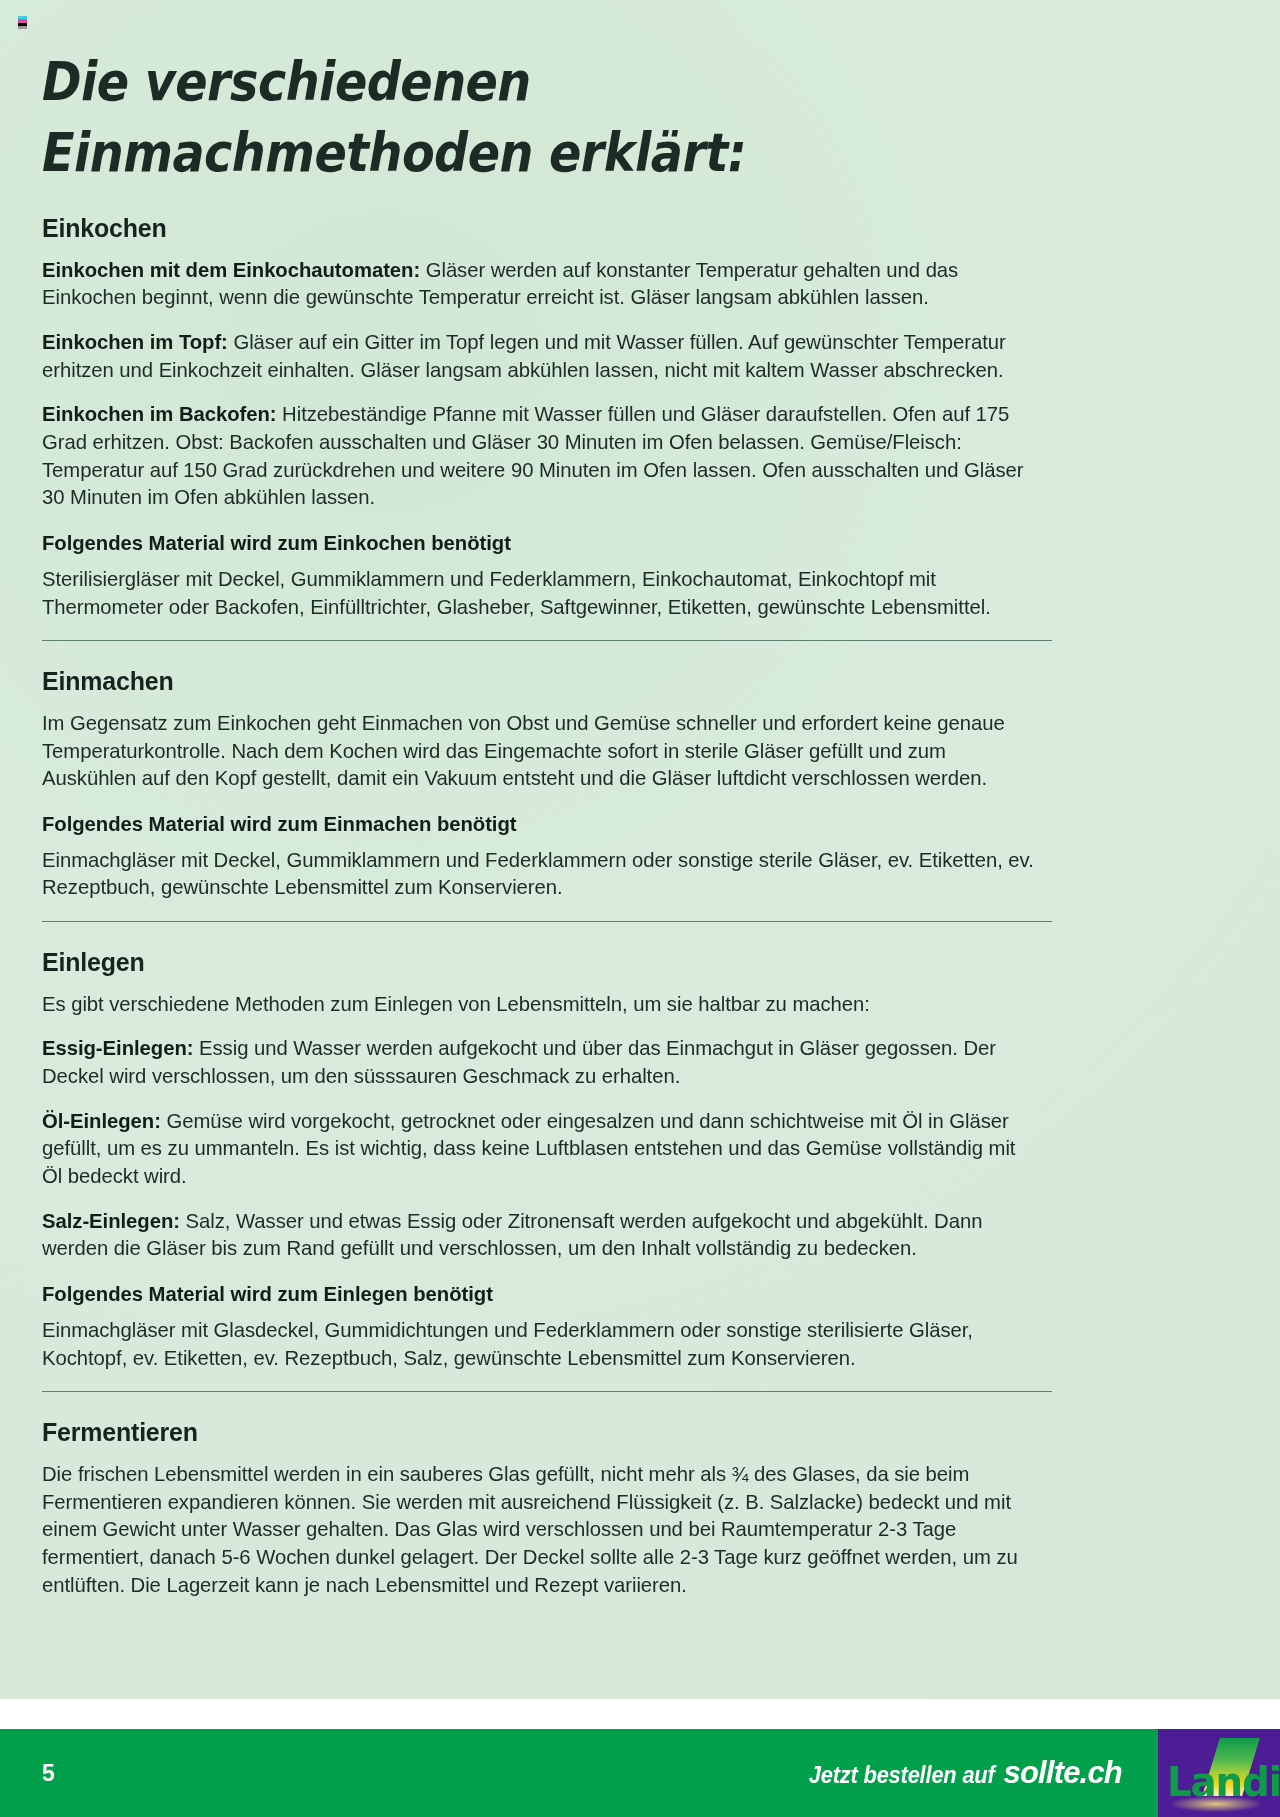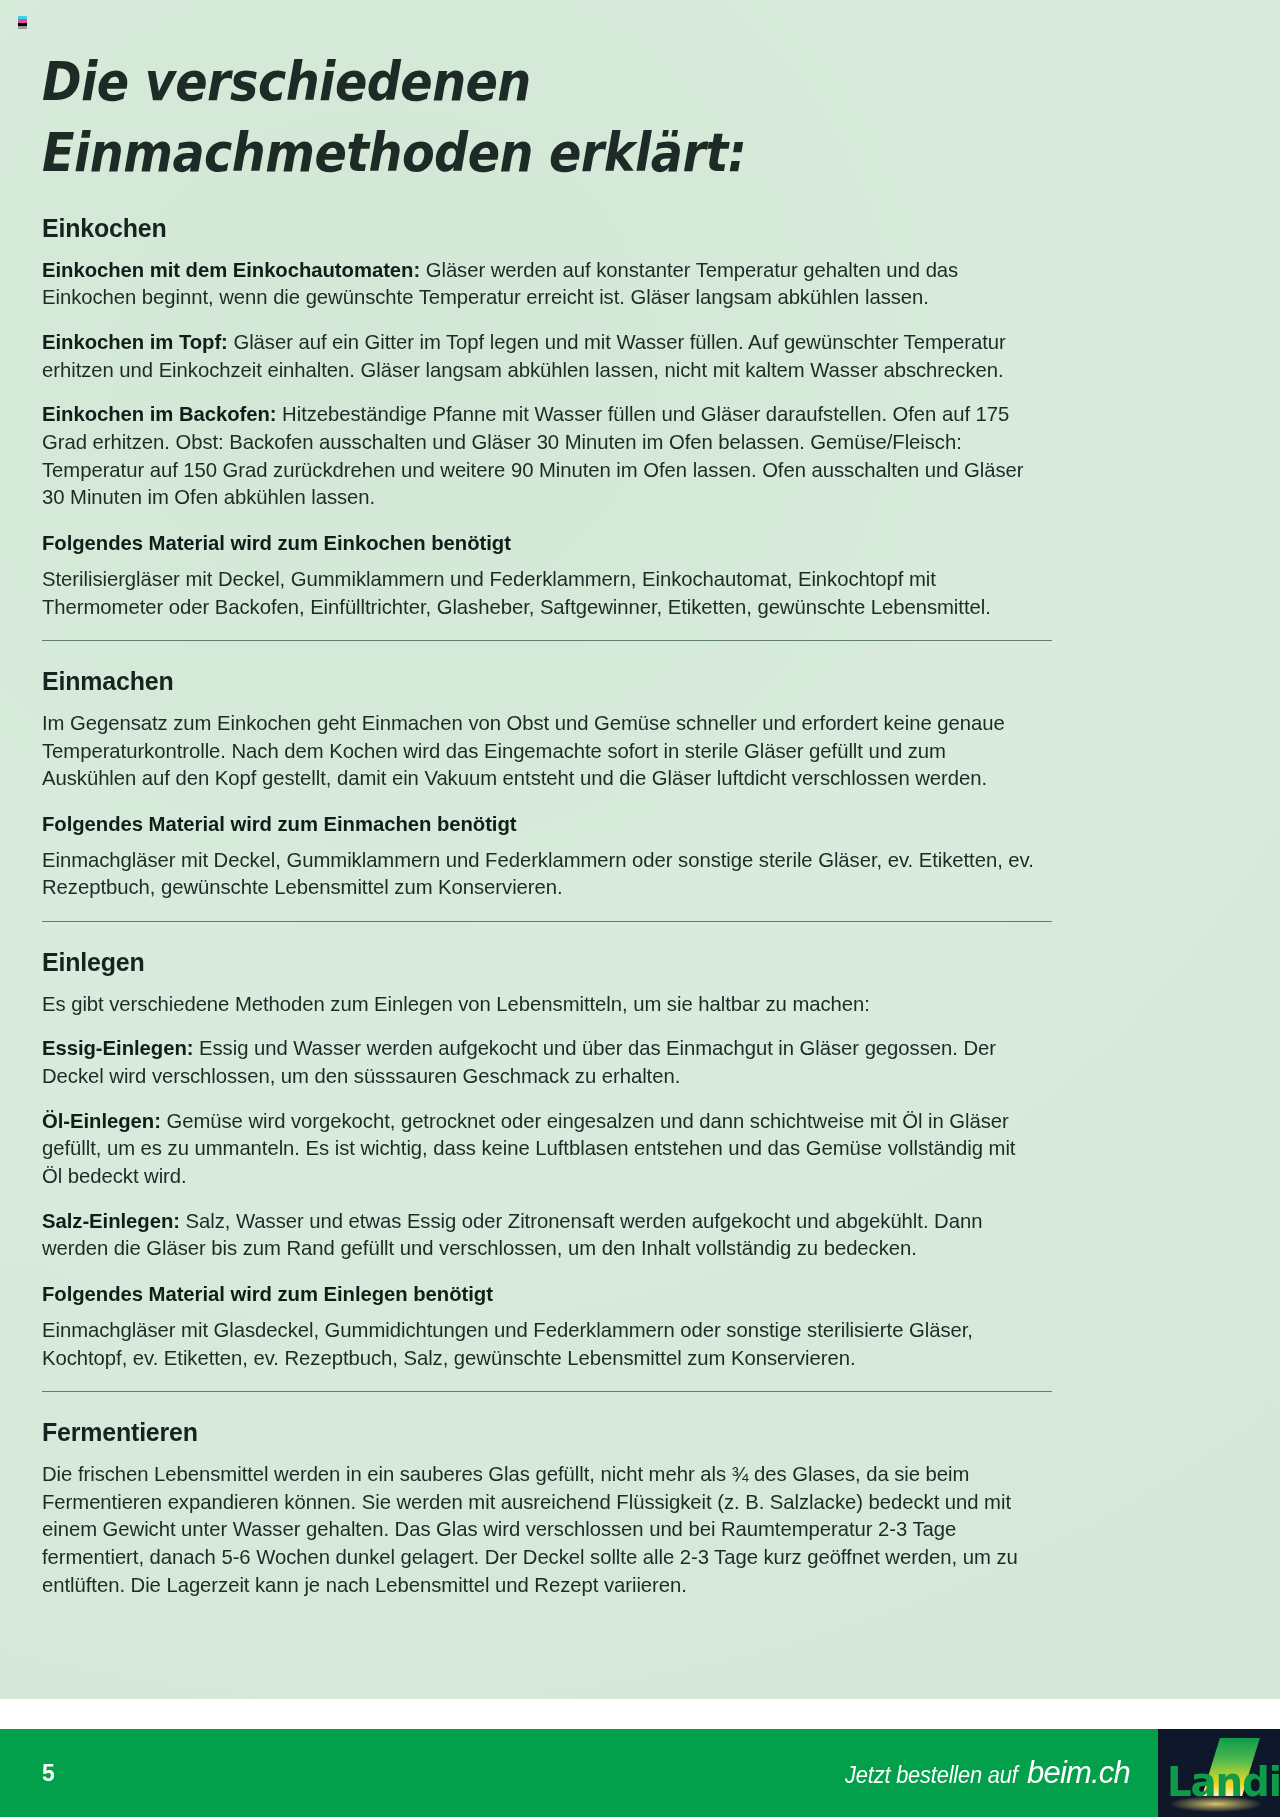--- a/index.html
+++ b/index.html
@@ -131,44 +131,44 @@
   }
   .page-num{
     color:#ffffff;
     font-weight:bold;
     font-size:23px;
     margin-left:42px;
     letter-spacing:0px;
   }
   .footer-cta{
     position:absolute;
-    right:28px;
+    right:36px;
     display:flex;
     align-items:baseline;
     gap:9px;
     color:#ffffff;
     font-style:italic;
-    font-weight:normal;
+    font-weight:bold;
   }
   .cta-small{
     font-size:23px;
     letter-spacing:-0.2px;
     transform:scaleX(0.95);
     transform-origin:right center;
   }
   .cta-brand{
     font-size:31px;
     letter-spacing:-0.8px;
   }
 
   .logo-box{
     position:absolute;
     right:0; top:0; bottom:0;
     width:122px;
-    background:#0f172a;
+    background:#4c1d95;
     display:flex;
     align-items:center;
     justify-content:center;
   }
   .logo-inner{
     position:relative;
     width:110px; height:78px;
   }
   .logo-stripe{
     position:absolute;
@@ -237,21 +237,21 @@
     </div>
 </div>
 
 <div class="white-gap"></div>
 
 <div class="footer">
   <div class="footer-bar">
     <span class="page-num">5</span>
     <div class="footer-cta">
       <span class="cta-small">Jetzt bestellen auf</span>
-      <span class="cta-brand">beim.ch</span>
+      <span class="cta-brand">sollte.ch</span>
     </div>
   </div>
   <div class="logo-box">
     <div class="logo-inner">
       <div class="logo-stripe"></div>
       <div class="logo-glow"></div>
       <div class="logo-word">Landi</div>
     </div>
   </div>
 </div>

